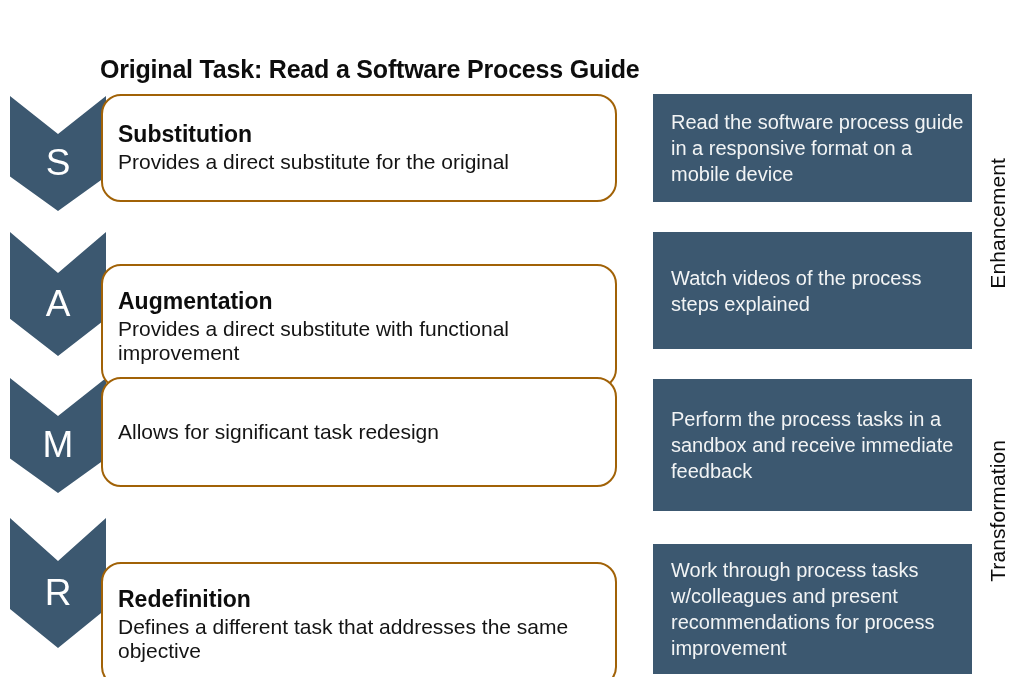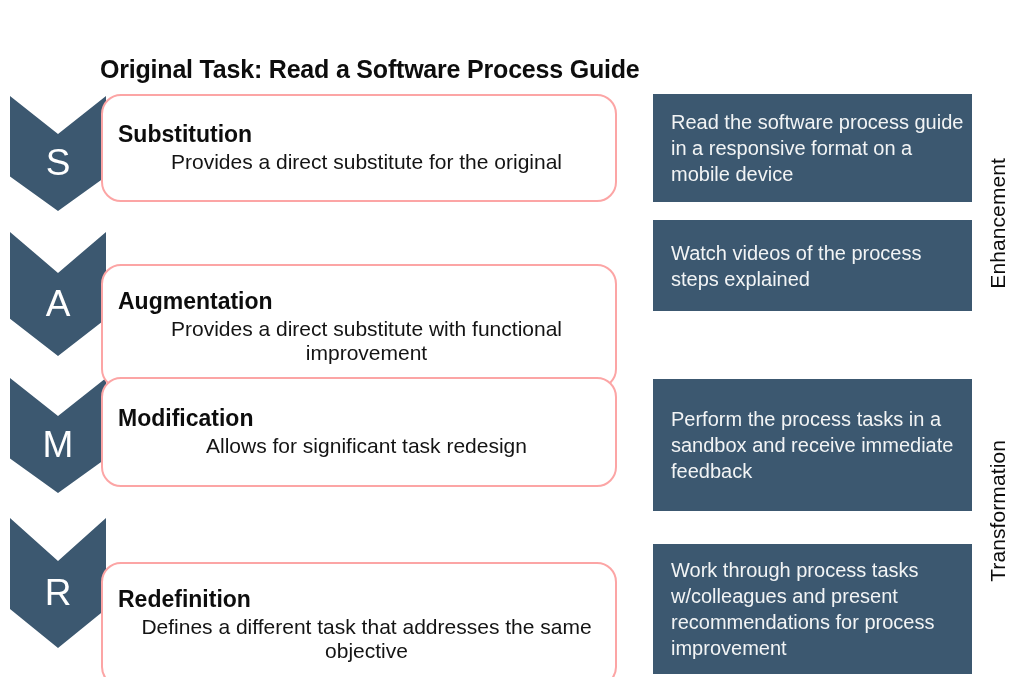--- a/index.html
+++ b/index.html
@@ -57,42 +57,41 @@
     position: relative;
     top: 9px;
   }
 
   
   .card {
     position: absolute;
     left: 101px;
     width: 516px;
     background: #ffffff;
-    border: 2px solid #fca5a5;
+    border: 2px solid #a16207;
     border-radius: 20px;
     box-sizing: border-box;
     z-index: 2;
     display: flex;
     flex-direction: column;
     justify-content: center;
     padding: 0 0 0 15px;
   }
   .card-title {
     font-size: 23px;
     font-weight: bold;
     color: #0d0d0d;
     line-height: 1.18;
     margin-bottom: 2px;
   }
   .card-desc {
     font-size: 21px;
     font-weight: 400;
     color: #141414;
     line-height: 1.16;
-    text-align: center;
   }
 
   
   .example-box {
     position: absolute;
     left: 653px;
     width: 319px;
     background: #3c5870;
     box-sizing: border-box;
     display: flex;
@@ -150,32 +149,31 @@
 <div class="row">
   <div class="chevron" style="top:232px; height:124px;">
     <span class="chevron-letter">A</span>
   </div>
 
   <div class="card" style="top:228px; height:125px;margin-top:36px;">
     <div class="card-title">Augmentation</div>
     <div class="card-desc">Provides a direct substitute with functional improvement</div>
   </div>
 
-  <div class="example-box" style="top:220px; height:91px;">
+  <div class="example-box" style="top:232px; height:117px;">
     <div class="example-text">Watch videos of the process steps explained</div>
   </div>
 </div>
 
 <div class="row">
   <div class="chevron" style="top:378px; height:115px;">
     <span class="chevron-letter">M</span>
   </div>
 
   <div class="card" style="top:377px; height:110px;">
-    <div class="card-title">Modification</div>
     <div class="card-desc">Allows for significant task redesign</div>
   </div>
 
   <div class="example-box" style="top:379px; height:132px;">
     <div class="example-text">Perform the process tasks in a sandbox and receive immediate feedback</div>
   </div>
 </div>
 
 <div class="row">
   <div class="chevron" style="top:518px; height:130px;">

